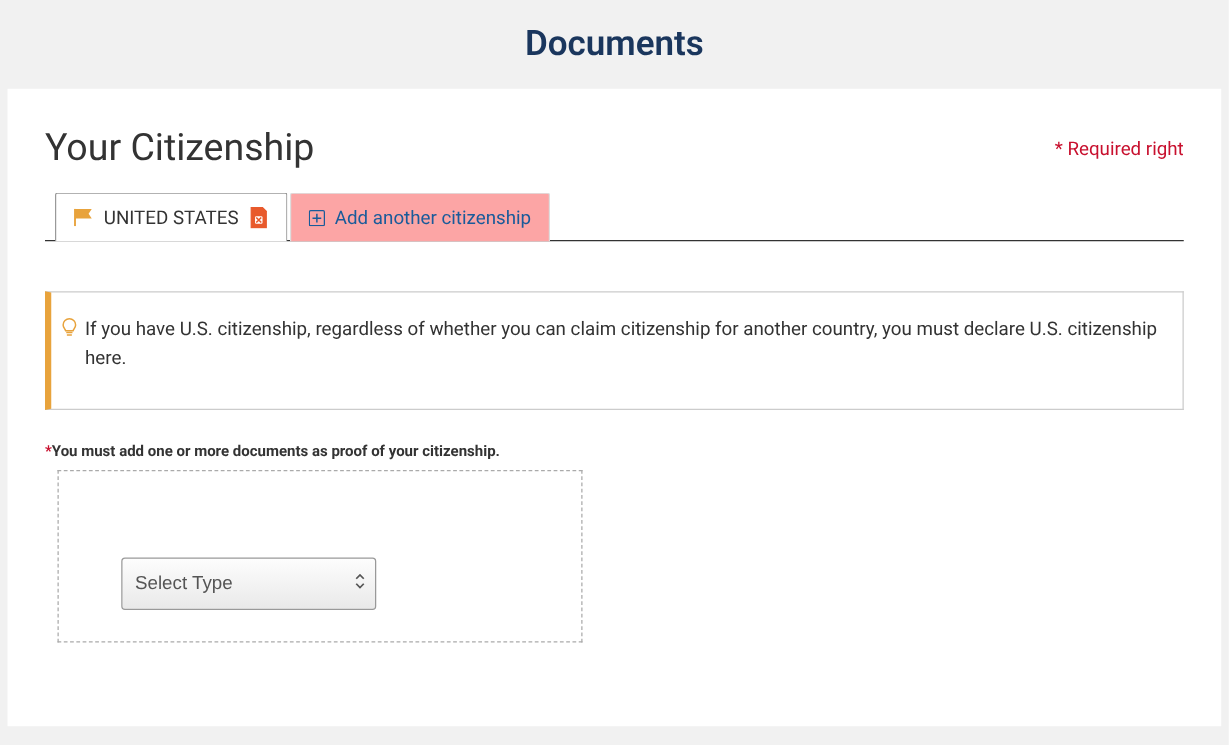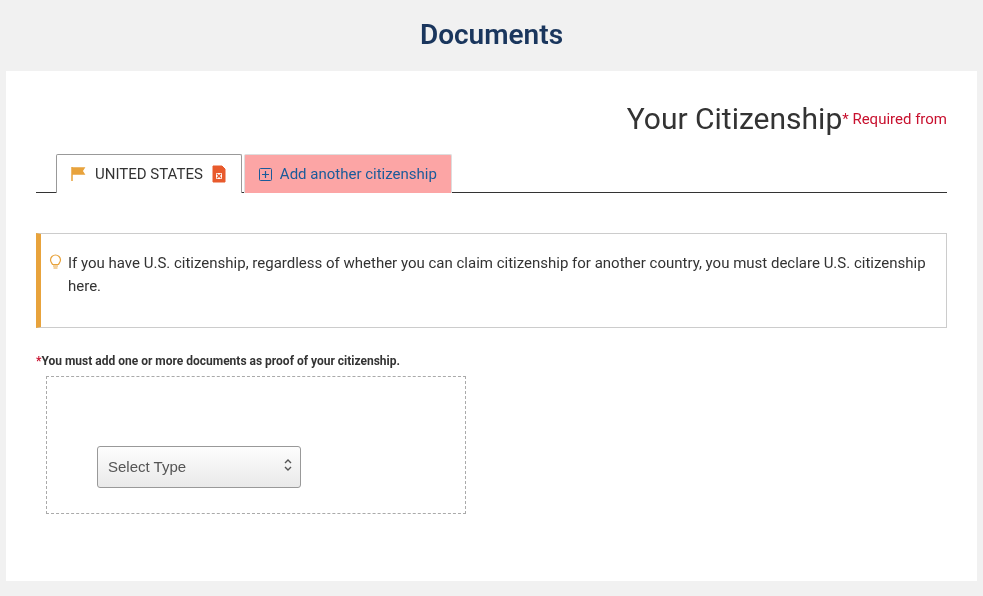--- a/index.html
+++ b/index.html
@@ -21,21 +21,21 @@
       font-weight: 600;
     }
     .main-card {
       background: #fff;
       margin: 0 6px;
       padding: 30px 30px 30px 30px;
       min-height: 510px;
     }
     .section-header {
       display: flex;
-      justify-content: flex-end;
+      justify-content: space-between;
       align-items: center;
       margin-bottom: 18px;
     }
     .section-title {
       color: #333;
       font-size: 30px;
       font-weight: 400;
     }
     .required-note {
       color: #c8102e;
@@ -53,21 +53,21 @@
       padding: 10px 14px;
       font-size: 15px;
       cursor: pointer;
       position: relative;
     }
     .tab-active {
       background: #fff;
       border: 1px solid #999;
       border-bottom: none;
       margin-bottom: -1px;
-      margin-left: 20px;
+      margin-left: 8px;
       border-top-left-radius: 2px;
       border-top-right-radius: 2px;
     }
     .tab-secondary {
       background: #fca5a5;
       border: 1px solid #ddd;
       border-bottom: none;
       margin-bottom: -1px;
       margin-left: 2px;
       border-top-left-radius: 2px;
@@ -152,21 +152,21 @@
 </head>
 <body>
 
 <div class="page-title-wrap">
   <h1 class="page-title">Documents</h1>
 </div>
 
 <div class="main-card">
   <div class="section-header">
     <h2 class="section-title">Your Citizenship</h2>
-    <span class="required-note">* Required from</span>
+    <span class="required-note">* Required right</span>
   </div>
 
   <div class="tabs">
     <div class="tab tab-active">
       <span class="flag-icon">
         <svg width="16" height="14" viewBox="0 0 16 14">
             <path d="M1 0 v14 M1 1 h12 l-2 3 2 3 H1 z" fill="#e8a33c" stroke="#e8a33c" stroke-width="1.5"></path>
           </svg>
       </span>
       <span class="tab-label">UNITED STATES</span>

